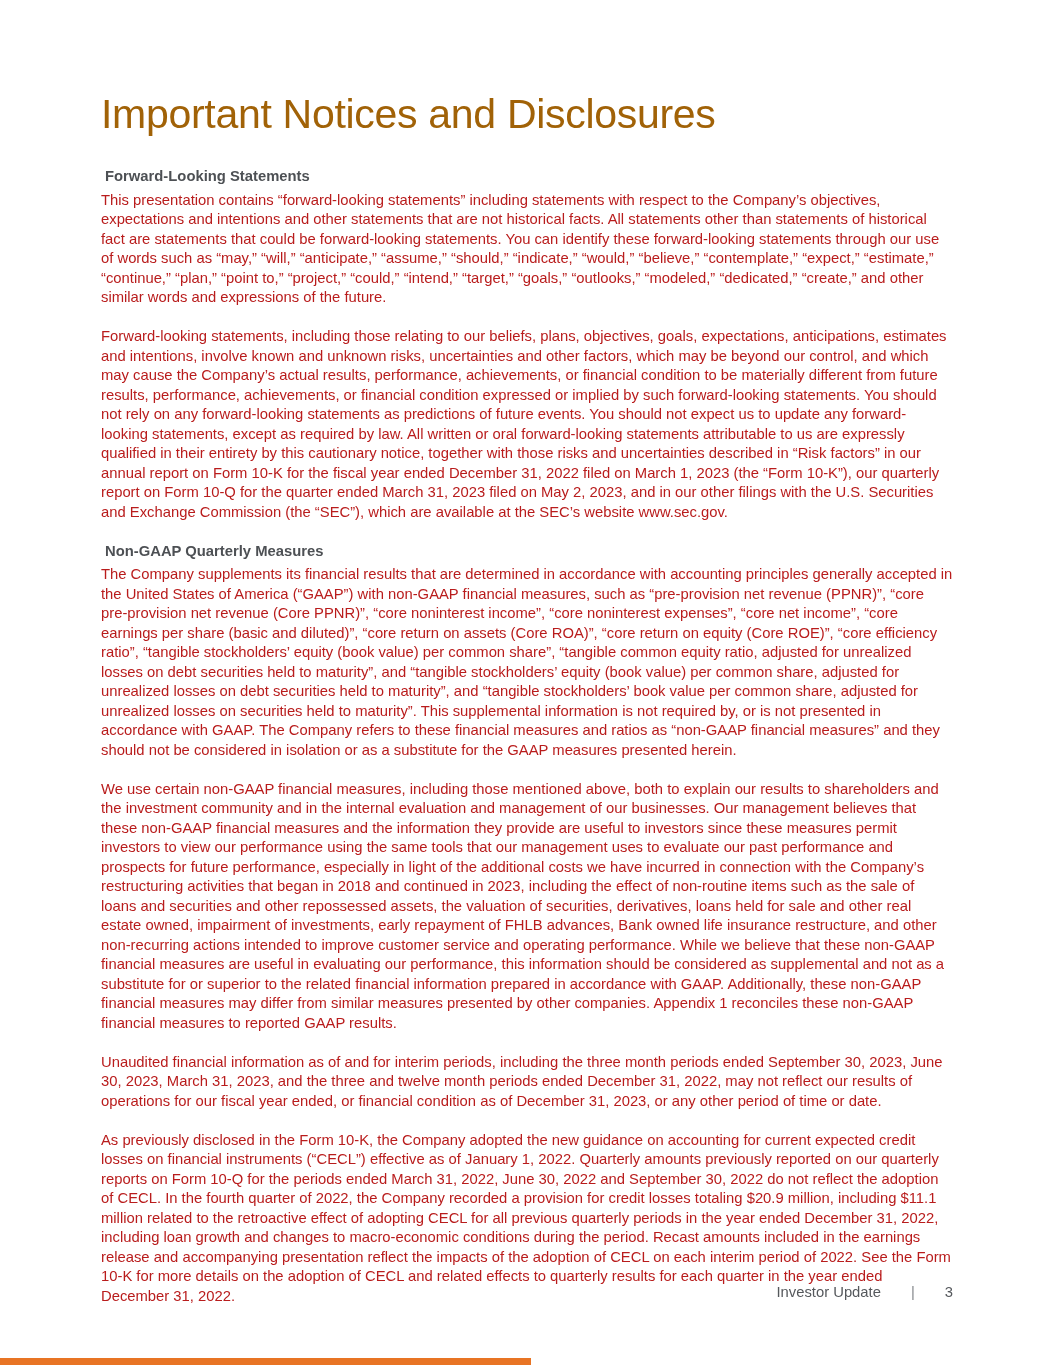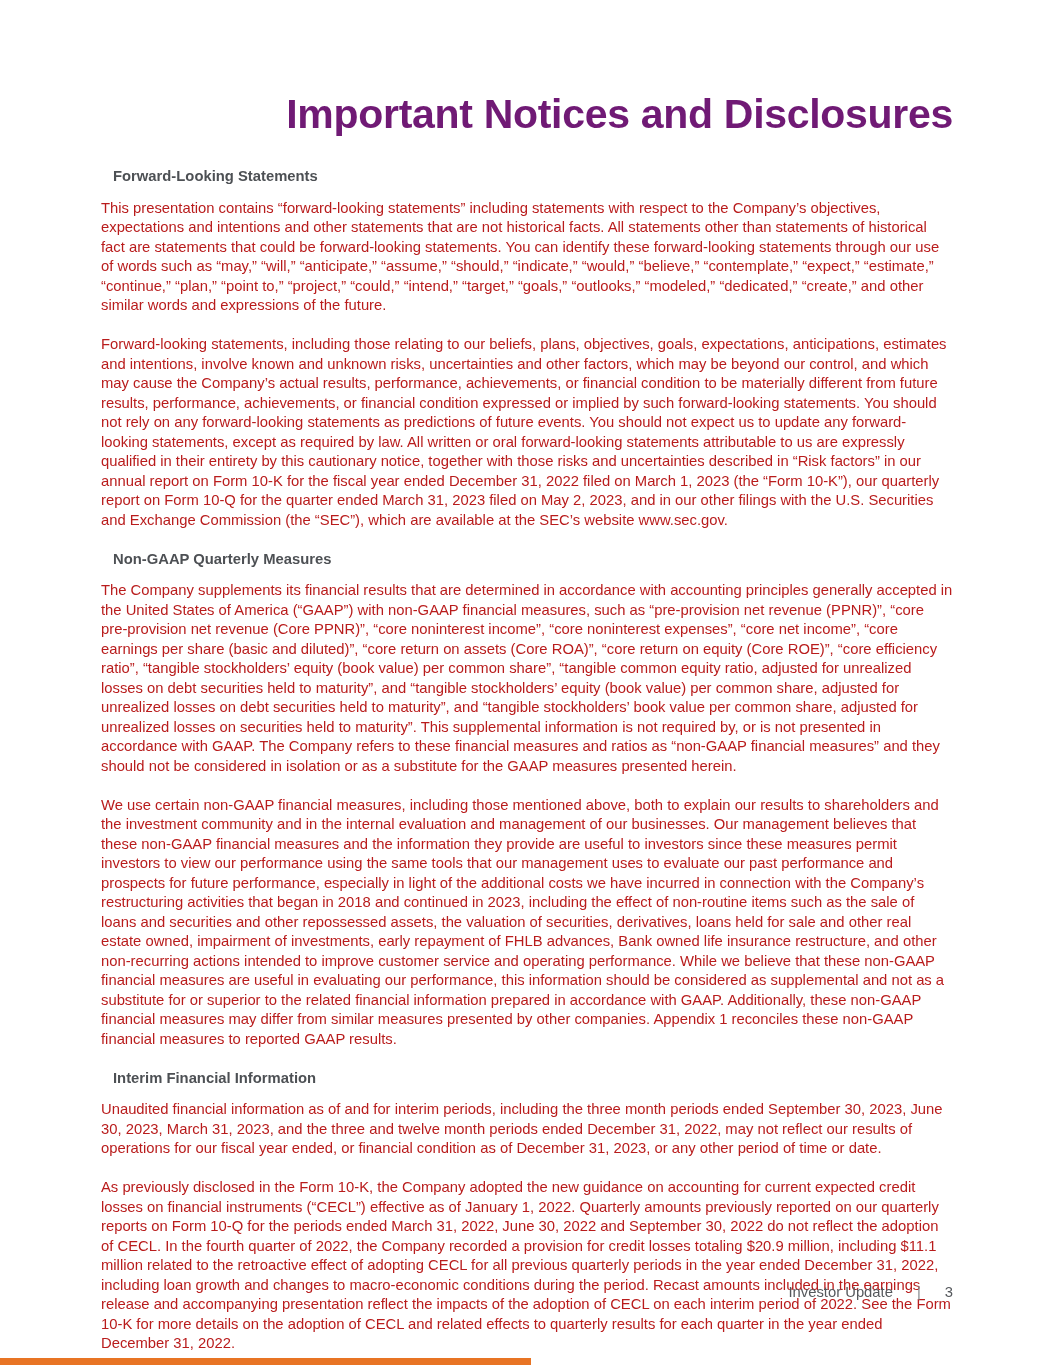--- a/index.html
+++ b/index.html
@@ -5,33 +5,33 @@
   * { margin:0; padding:0; box-sizing:border-box; }
   html, body { background:#ffffff; }
   body {
     width:1055px; height:1365px; position:relative; overflow:hidden;
     font-family:"Liberation Sans","DejaVu Sans",sans-serif;
     -webkit-font-smoothing:antialiased;
   }
   .page { position:absolute; inset:0; background:#ffffff; }
   .content { position:absolute; left:101px; top:92px; width:852px; }
   .page-title {
-    font-size:41px; font-weight:700; color:#701a75;
-    letter-spacing:-0.3px; margin:0 0 30px 0; line-height:1.1;text-align:right;
+    font-size:41px; font-weight:400; color:#a16207;
+    letter-spacing:-0.3px; margin:0 0 30px 0; line-height:1.1;
   }
   .section-heading {
-    font-size:14.8px; font-weight:700; color:#4d5054; line-height:19.5px; margin:12px;
+    font-size:14.8px; font-weight:700; color:#4d5054; line-height:19.5px; margin:4px;
   }
   .para {
     font-size:14.8px; font-weight:400; color:#b91c1c; line-height:19.5px;
     margin:0 0 19.5px 0; text-align:left;
   }
   .footer {
     position:absolute; right:102px; top:1284px;
-    display:flex; align-items:flex-start; gap:24px;
+    display:flex; align-items:flex-start; gap:30px;
     font-size:14.8px; color:#55585c;
   }
   .footer .sep { color:#85888c; }
   .bottom-bar {
     position:absolute; left:0; bottom:0; width:531px; height:7px; background:#e87424;
   }
 </style>
 </head>
 <body>
 
@@ -47,21 +47,20 @@
       <p class="para">Forward-looking statements, including those relating to our beliefs, plans, objectives, goals, expectations, anticipations, estimates and intentions, involve known and unknown risks, uncertainties and other factors, which may be beyond our control, and which may cause the Company’s actual results, performance, achievements, or financial condition to be materially different from future results, performance, achievements, or financial condition expressed or implied by such forward-looking statements. You should not rely on any forward-looking statements as predictions of future events. You should not expect us to update any forward-looking statements, except as required by law. All written or oral forward-looking statements attributable to us are expressly qualified in their entirety by this cautionary notice, together with those risks and uncertainties described in “Risk factors” in our annual report on Form 10-K for the fiscal year ended December 31, 2022 filed on March 1, 2023 (the “Form 10-K”), our quarterly report on Form 10-Q for the quarter ended March 31, 2023 filed on May 2, 2023, and in our other filings with the U.S. Securities and Exchange Commission (the “SEC”), which are available at the SEC’s website www.sec.gov.</p>
     </section>
 
     <section class="section">
       <h2 class="section-heading">Non-GAAP Quarterly Measures</h2>
       <p class="para">The Company supplements its financial results that are determined in accordance with accounting principles generally accepted in the United States of America (“GAAP”) with non-GAAP financial measures, such as “pre-provision net revenue (PPNR)”, “core pre-provision net revenue (Core PPNR)”, “core noninterest income”, “core noninterest expenses”, “core net income”, “core earnings per share (basic and diluted)”, “core return on assets (Core ROA)”, “core return on equity (Core ROE)”, “core efficiency ratio”, “tangible stockholders’ equity (book value) per common share”, “tangible common equity ratio, adjusted for unrealized losses on debt securities held to maturity”, and “tangible stockholders’ equity (book value) per common share, adjusted for unrealized losses on debt securities held to maturity”, and “tangible stockholders’ book value per common share, adjusted for unrealized losses on securities held to maturity”. This supplemental information is not required by, or is not presented in accordance with GAAP. The Company refers to these financial measures and ratios as “non-GAAP financial measures” and they should not be considered in isolation or as a substitute for the GAAP measures presented herein.</p>
       <p class="para">We use certain non-GAAP financial measures, including those mentioned above, both to explain our results to shareholders and the investment community and in the internal evaluation and management of our businesses. Our management believes that these non-GAAP financial measures and the information they provide are useful to investors since these measures permit investors to view our performance using the same tools that our management uses to evaluate our past performance and prospects for future performance, especially in light of the additional costs we have incurred in connection with the Company’s restructuring activities that began in 2018 and continued in 2023, including the effect of non-routine items such as the sale of loans and securities and other repossessed assets, the valuation of securities, derivatives, loans held for sale and other real estate owned, impairment of investments, early repayment of FHLB advances, Bank owned life insurance restructure, and other non-recurring actions intended to improve customer service and operating performance. While we believe that these non-GAAP financial measures are useful in evaluating our performance, this information should be considered as supplemental and not as a substitute for or superior to the related financial information prepared in accordance with GAAP. Additionally, these non-GAAP financial measures may differ from similar measures presented by other companies.  Appendix 1 reconciles these non-GAAP financial measures to reported GAAP results.</p>
     </section>
 
     <section class="section">
-      <h2 class="section-heading">Interim Financial Information</h2>
       <p class="para">Unaudited financial information as of and for interim periods, including the three month periods ended September 30, 2023, June 30, 2023, March 31, 2023, and the three and twelve month periods ended December 31, 2022, may not reflect our results of operations for our fiscal year ended, or financial condition as of December 31, 2023, or any other period of time or date.</p>
       <p class="para">As previously disclosed in the Form 10-K, the Company adopted the new guidance on accounting for current expected credit losses on financial instruments (“CECL”) effective as of January 1, 2022. Quarterly amounts previously reported on our quarterly reports on Form 10-Q for the periods ended March 31, 2022, June 30, 2022 and September 30, 2022 do not reflect the adoption of CECL. In the fourth quarter of 2022, the Company recorded a provision for credit losses totaling $20.9 million, including $11.1 million related to the retroactive effect of adopting CECL for all previous quarterly periods in the year ended December 31, 2022, including loan growth and changes to macro-economic conditions during the period. Recast amounts included in the earnings release and accompanying presentation reflect the impacts of the adoption of CECL on each interim period of 2022. See the Form 10-K for more details on the adoption of CECL and related effects to quarterly results for each quarter in the year ended December 31, 2022.</p>
     </section>
 
   </main>
 
   <footer class="footer">
     <span>Investor Update</span>
     <span class="sep">|</span>
     <span>3</span>

